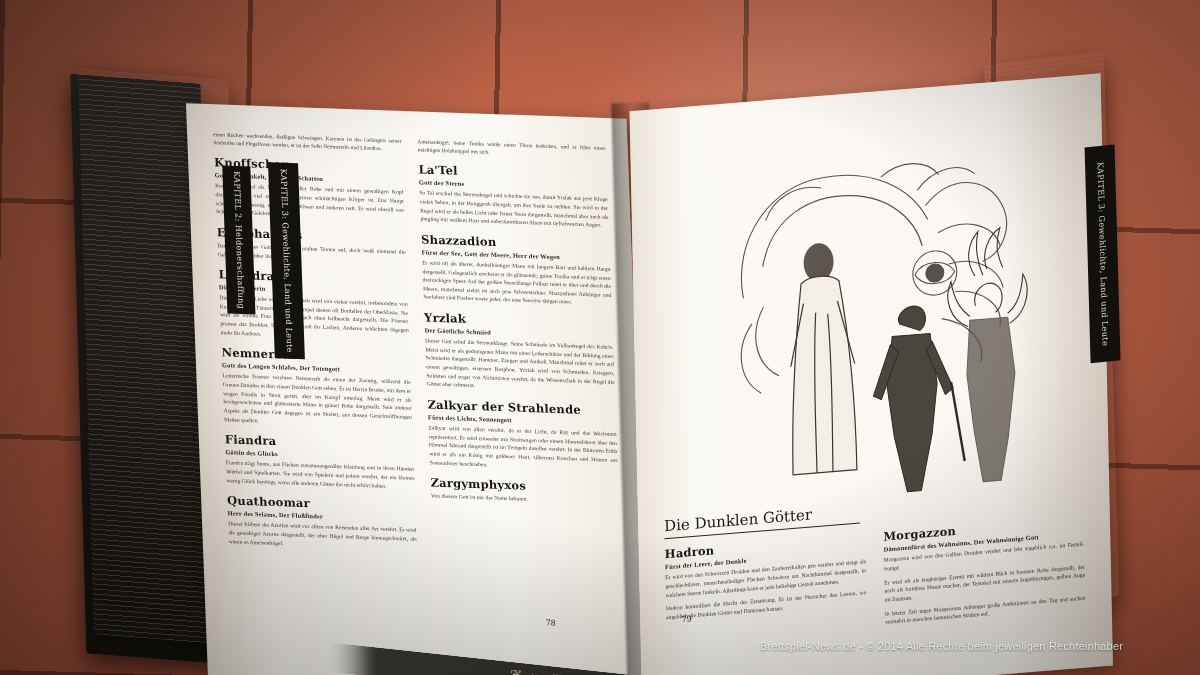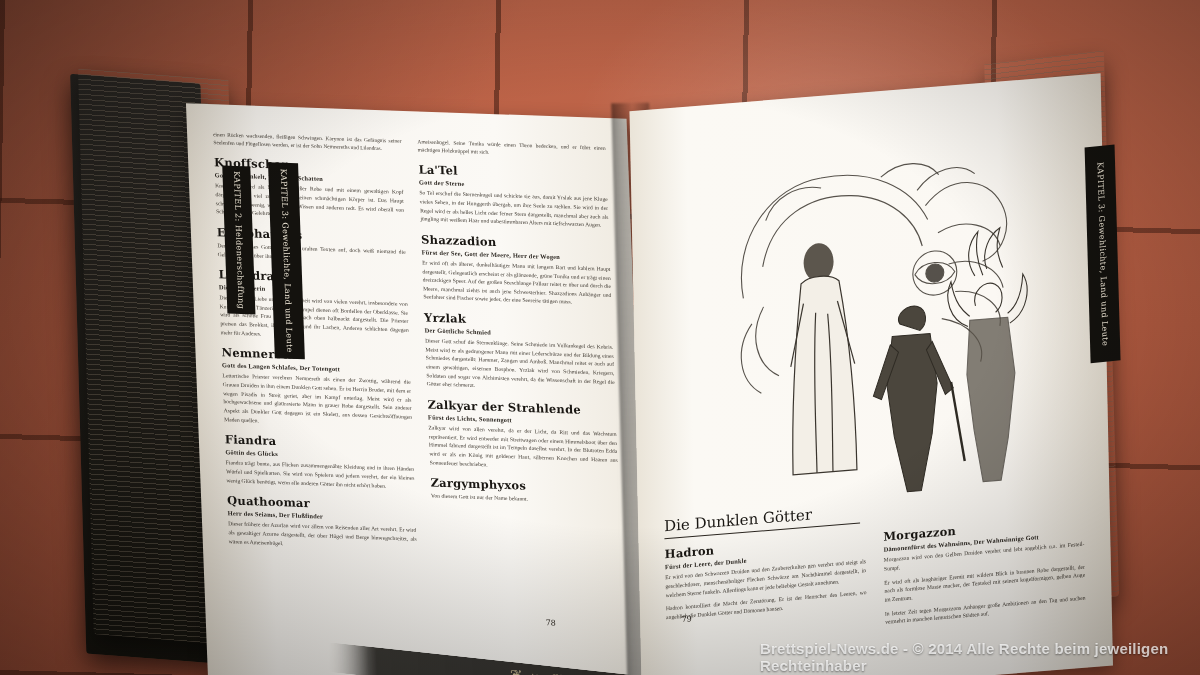--- a/index.html
+++ b/index.html
@@ -87,22 +87,22 @@
   .orn.l{left:118px;bottom:6px;width:430px;transform:skewY(4.2deg);
       -webkit-mask-image:linear-gradient(90deg,transparent,#000 10%,#000 90%,transparent);}
   .orn .flourish{position:absolute;left:50%;top:4px;transform:translateX(-50%);
       color:#cdbb93;font-size:15px;letter-spacing:8px;}
   .pageno{position:absolute;font-size:8px;color:#2c2720;font-family:"DejaVu Serif",serif;}
   .pageno.l{left:460px;bottom:22px;transform:skewY(4deg);}
   .pageno.r{left:596px;bottom:22px;transform:skewY(-3.4deg);}
 
   
   .wm{position:absolute;left:760px;top:640px;width:430px;color:rgba(255,255,255,.72);
-      font-family:"Liberation Sans",sans-serif;font-size:15px;letter-spacing:.2px;
-      text-shadow:0 1px 2px rgba(0,0,0,.45);font-weight:bold;}
+      font-family:"Liberation Sans",sans-serif;font-size:11px;letter-spacing:.2px;
+      text-shadow:0 1px 2px rgba(0,0,0,.45);}
   .shadowbelow{position:absolute;left:90px;top:600px;width:1020px;height:70px;
       background:radial-gradient(ellipse at center, rgba(0,0,0,.5), rgba(0,0,0,0) 70%);filter:blur(6px);}
 </style>
 </head>
 <body>
 
 <div id="scene">
   <div class="tiles"></div>
   <div class="grain"></div>
   <div class="glare"></div>

